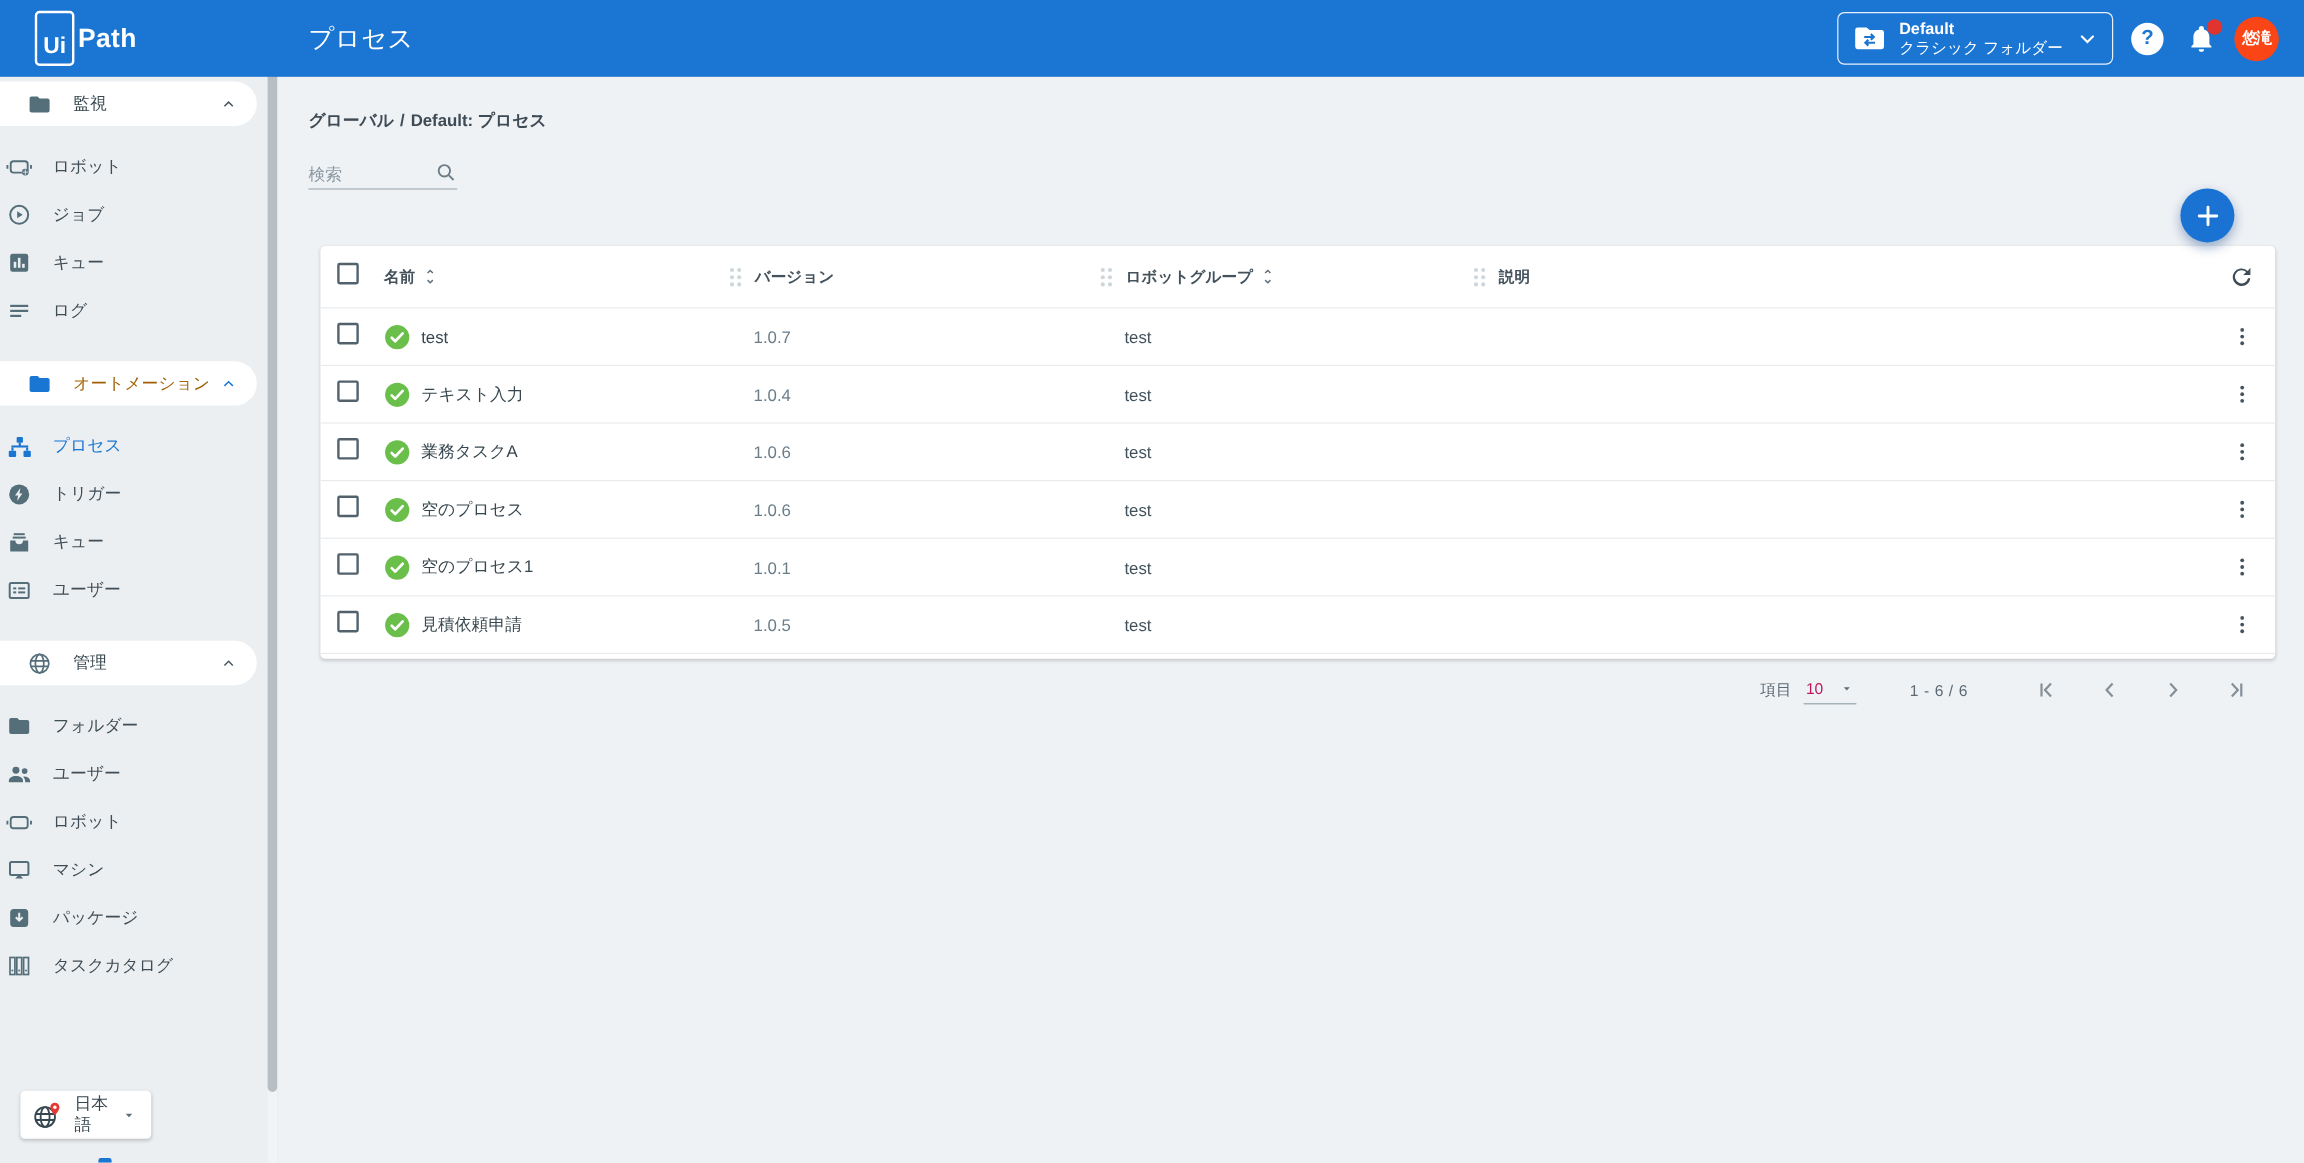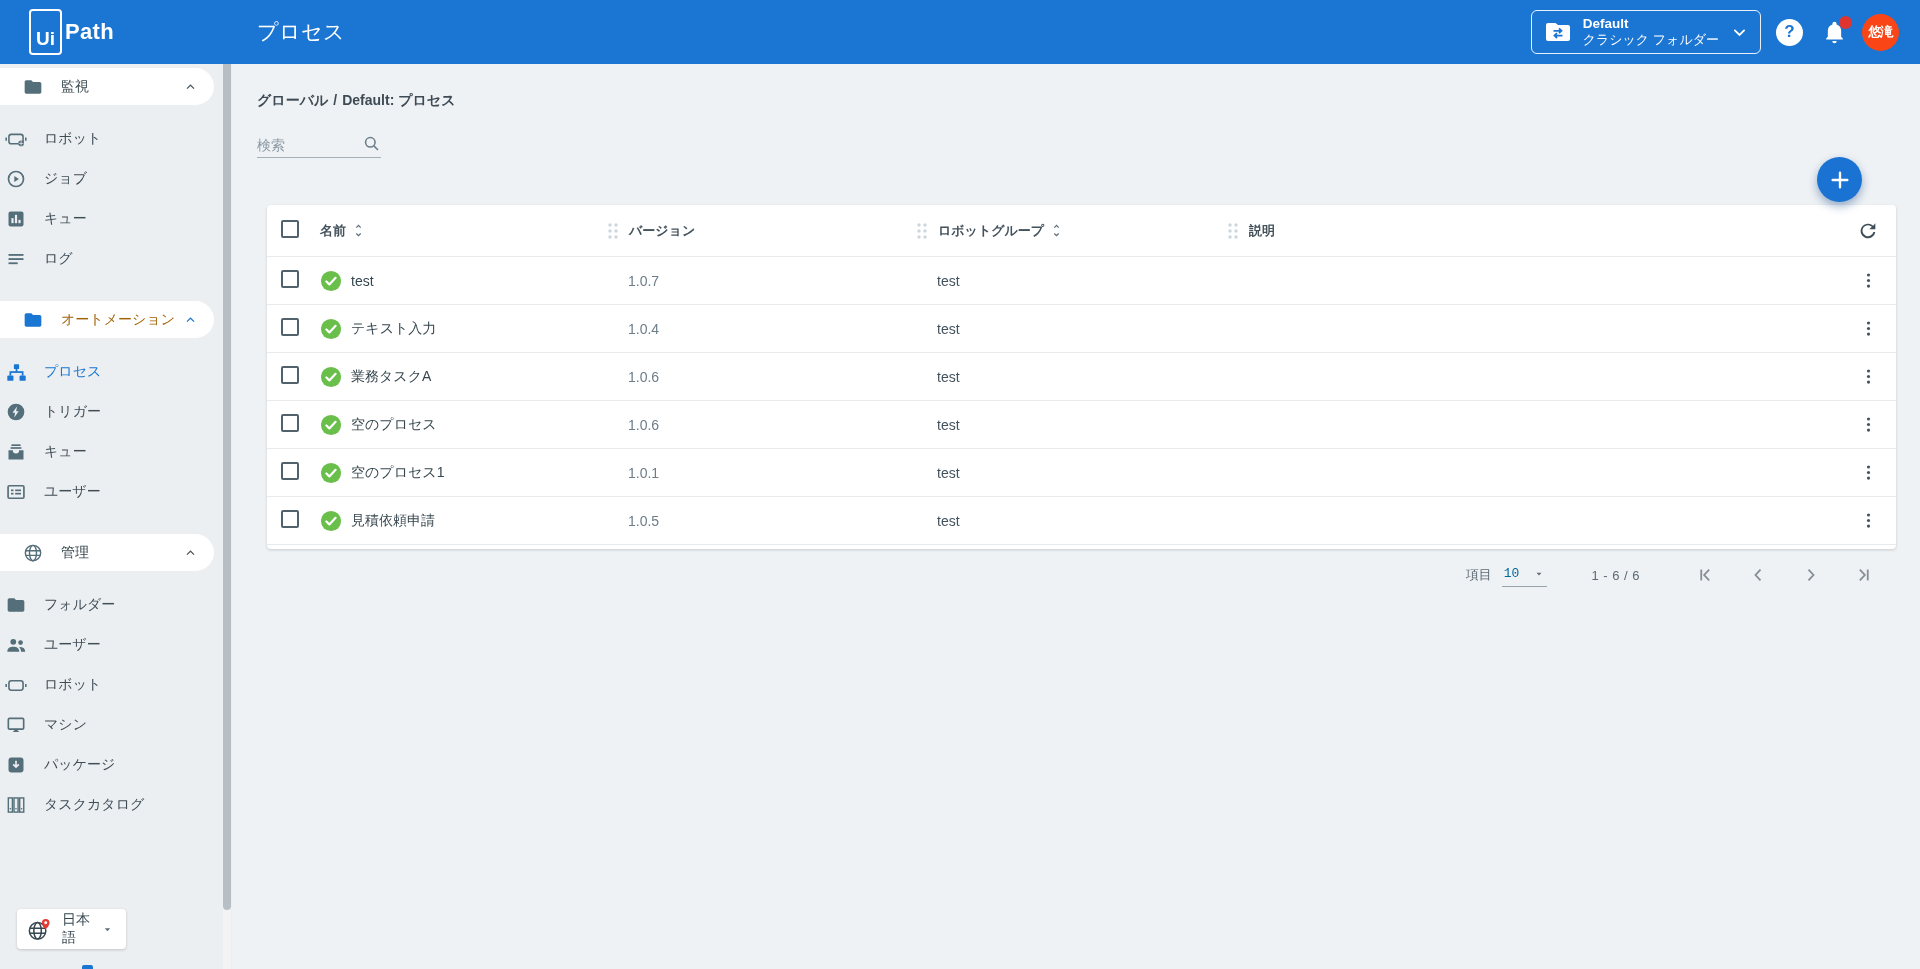--- a/index.html
+++ b/index.html
@@ -94,21 +94,21 @@
   .cell-version { font-size:14px; color:#6b7d89; }
   .cell-group { font-size:14px; color:#42525c; }
   .cell-desc { font-size:14px; color:#42525c; }
   .cell-actions { display:flex; justify-content:center; }
   .icon-btn { background:none; border:none; cursor:pointer; padding:5px; display:flex;
               align-items:center; justify-content:center; border-radius:50%; }
 
   .tfoot { height:61px; border-top:1px solid #e8ebee; display:flex; align-items:center;
            justify-content:flex-end; padding-right:14px; font-size:13px; color:#5c6a74; }
   .page-size { display:flex; align-items:center; gap:14px; border-bottom:1px solid #97a4ac;
-               padding:3px 2px 5px; margin-left:10px; cursor:pointer; color:#0369a1;font-family:Liberation Mono, monospace; }
+               padding:3px 2px 5px; margin-left:10px; cursor:pointer; color:#be185d; }
   .range { margin-left:44px; letter-spacing:.5px; }
   .pag-nav { display:flex; align-items:center; margin-left:30px; }
   .pag-btn { background:none; border:none; cursor:pointer; padding:8px; margin-left:17px;
              display:flex; align-items:center; justify-content:center; }
 </style>
 </head>
 <body>
 
 <header class="topbar">
   <div class="logo">

